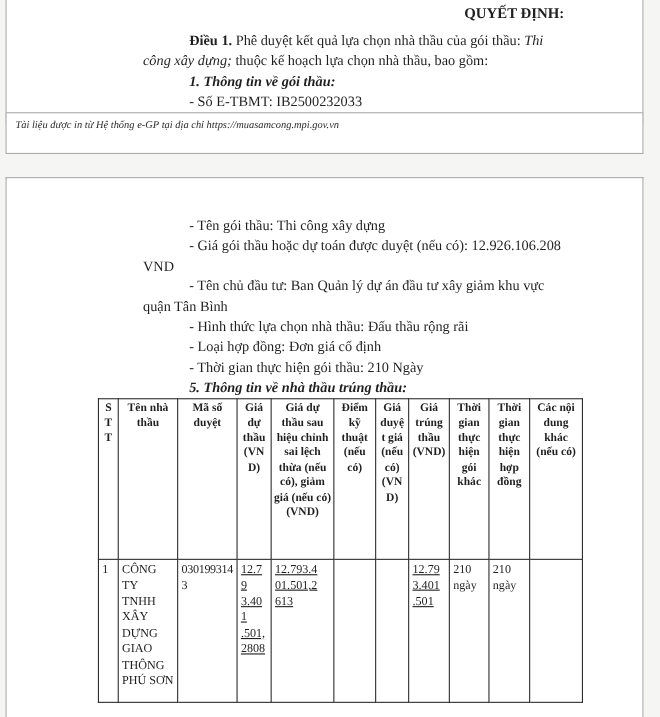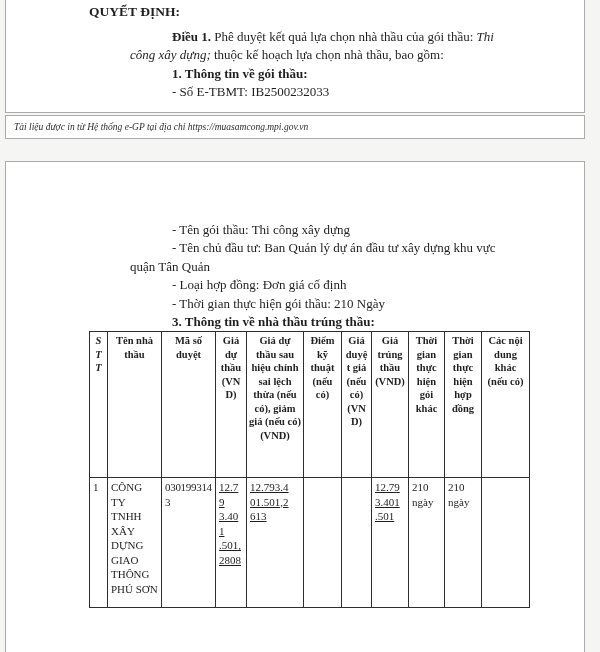--- a/index.html
+++ b/index.html
@@ -8,51 +8,51 @@
 
   .canvas {
     position: relative; width: 600px; height: 652px;
     background: #f5f5f3; overflow: hidden;
   }
   .page {
     position: absolute; left: 5px; width: 580px; background: #ffffff;
     border: 1px solid #ababab; color: #1f1f1f;
   }
   .page-1 { top: 0; height: 113px; border-top: none; }
-  .footer-box { top: 115px; height: 24px; }
-  .page-2 { top: 161px; height: 491px; border-bottom: none; padding-top: 59px; }
+  .footer-box { top: 102px; height: 38px; }
+  .page-2 { top: 161px; height: 491px; border-bottom: none; padding-top: 34px; }
 
   .doc-col { margin-left: 83px; width: 424px; font-size: 13px; line-height: 18.4px; }
   .page-1 .doc-col { padding-top: 3px; }
 
   .doc-title {
-    text-align: left; font-weight: bold; font-size: 13.5px;
+    text-align: right; font-weight: bold; font-size: 13.5px;
     line-height: 17px; margin-bottom: 8px;
   }
   .para { margin: 0; }
   .indent { text-indent: 42px; margin-left: 41px; }
-  .bold-italic { font-weight: bold; }
+  .bold-italic { font-weight: bold; font-style: italic; }
   .footer-box p {
     padding: 5px 0 0 8px; font-style: italic; font-size: 9.5px;
     color: #2b2b2b; line-height: 12px;
   }
 
   table.winner {
     border-collapse: collapse; table-layout: fixed; width: 440px;
     margin-top: 0;
   }
   table.winner th, table.winner td {
     border: 1px solid #2e2e2e; vertical-align: top;
     overflow-wrap: break-word; word-wrap: break-word;
   }
   table.winner th {
     font-weight: bold; font-size: 10.5px; line-height: 13.5px;
     text-align: center; padding: 2px 2px;
   }
-  table.winner th.c1 { padding: 2px 4px; word-break: break-all; font-style: italic; }
+  table.winner th.c1 { padding: 2px 4px; word-break: break-all; }
   table.winner td {
     font-size: 11px; line-height: 14.5px; padding: 2px 3px; text-align: left;
   }
   tr.hrow { height: 146px; }
   tr.drow { height: 130px; }
   td.c1 { text-align: center; }
   td.c2 { padding: 2px 4px; }
   td.c3 { font-size: 10px; letter-spacing: -0.3px; padding: 2px 2px; margin-left: 33px; }
   td.num { text-align: right; white-space: pre-line; text-decoration: underline; }
 </style>
@@ -72,24 +72,26 @@
     </div>
   </section>
 
   <section class="page footer-box">
     <p>Tài liệu được in từ Hệ thống e-GP tại địa chỉ https://muasamcong.mpi.gov.vn</p>
   </section>
 
   <section class="page page-2">
     <div class="doc-col">
       <p class="para indent">- Tên gói thầu: Thi công xây dựng</p>
-      <p class="para indent">- Tên chủ đầu tư: Ban Quản lý dự án đầu tư xây dựng khu vực quận Tân Quản</p>
+      <p class="para indent">- Giá gói thầu hoặc dự toán được duyệt (nếu có): 12.926.106.208 VND</p>
+      <p class="para indent">- Tên chủ đầu tư: Ban Quản lý dự án đầu tư xây giảm khu vực quận Tân Bình</p>
+      <p class="para indent">- Hình thức lựa chọn nhà thầu: Đấu thầu rộng rãi</p>
       <p class="para indent">- Loại hợp đồng: Đơn giá cố định</p>
       <p class="para indent">- Thời gian thực hiện gói thầu: 210 Ngày</p>
-      <p class="para indent bold-italic">3. Thông tin về nhà thầu trúng thầu:</p>
+      <p class="para indent bold-italic">5. Thông tin về nhà thầu trúng thầu:</p>
 
       <table class="winner">
         <colgroup>
           <col style="width:18px">
             <col style="width:54px">
             <col style="width:54px">
           <col style="width:31px">
             <col style="width:57px">
             <col style="width:38px">
           <col style="width:30px">

